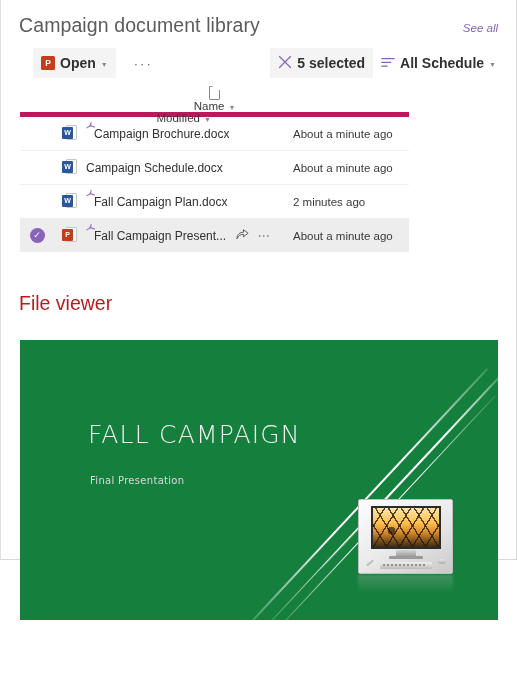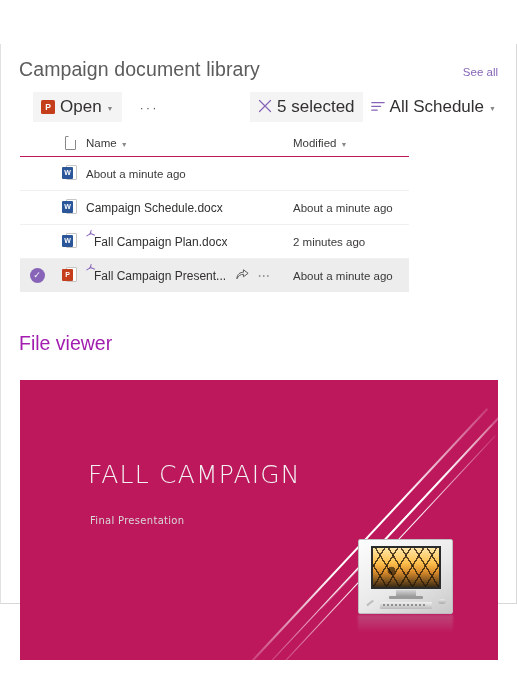--- a/index.html
+++ b/index.html
@@ -17,21 +17,20 @@
   }
   .page {
     position: relative;
     width: 517px;
     height: 560px;
     background: #fff;
     box-sizing: border-box;
     border-left: 1px solid #e1e1e1;
     border-right: 1px solid #d8d8d8;
     border-bottom: 1px solid #d8d8d8;
-    margin-top: 44px;
   }
 
   
   .wp-header {
     display: flex;
     align-items: baseline;
     justify-content: space-between;
     padding: 12px 14px 4px 18px;
   }
   .wp-title {
@@ -39,20 +38,21 @@
     font-weight: 400;
     color: #5c5c5c;
     letter-spacing: .1px;
     line-height: 26px;
   }
   .see-all {
     font-size: 11.5px;
     color: #8764b8;
     cursor: pointer;
     padding-right: 4px;
+    font-style: italic;
   }
 
   
   .cmdbar {
     display: flex;
     align-items: center;
     margin: 6px 12px 0 32px;
     height: 30px;
     font-size: 11.5px;
   }
@@ -60,21 +60,21 @@
     display: flex;
     align-items: center;
     height: 30px;
     padding: 0 8px;
     gap: 5px;
     color: #323130;
     cursor: pointer;
     white-space: nowrap;
   }
   .cmd.filled { background: #f4f4f4; }
-  .cmd .lbl { font-size: 17px; }
+  .cmd .lbl { font-size: 14px; font-weight: bold; }
   .cmd .chev {
     font-size: 7px;
     color: #8a8886;
     position: relative;
     top: 1px;
   }
   .cmd-gap { flex: 1; }
   .ellipsis {
     letter-spacing: 2px;
     font-size: 13px;
@@ -102,23 +102,24 @@
   .files {
     margin: 8px 0 0 0;
     width: 389px;
     margin-left: 19px;
     font-size: 12px;
   }
   .fhead {
     display: flex;
     align-items: center;
     height: 26px;
-    border-bottom: 1px solid #be185d;
+    border-bottom: 5px solid #be185d;
     color: #3b3a39;
     font-size: 11.5px;
+    flex-direction: column;
   }
   .c-check { width: 34px; flex: none; display:flex; align-items:center; justify-content:center;}
   .c-icon  { width: 32px; flex: none; display:flex; align-items:center; justify-content:center;}
   .c-name  { flex: 1 1 auto; display:flex; align-items:center; min-width:0;}
   .c-mod   { width: 116px; flex: none; }
   .hdr-sort {
     display: inline-flex;
     align-items: center;
     gap: 4px;
   }
@@ -237,37 +238,37 @@
   }
   .modcell {
     font-size: 11.5px;
     color: #3b3a39;
   }
 
   
   .fv-title {
     font-size: 19.5px;
     font-weight: 400;
-    color: #a21caf;
+    color: #b91c1c;
     padding: 38px 0 0 18px;
     line-height: 26px;
   }
   .viewer {
     margin: 24px 19px 0 19px;
     width: 478px;
     height: 280px;
     background: #000;
     position: relative;
     overflow: hidden;
     box-sizing: border-box;
   }
   .slide {
     position: absolute;
     inset: 0;
-    background: #be185d;
+    background: #15803d;
     overflow: hidden;
   }
   .slide-title {
     position: absolute;
     left: 68px;
     top: 80px;
     color: #f2f2f2;
     font-size: 25px;
     letter-spacing: 1.2px;
     font-weight: 300;
@@ -505,20 +506,30 @@
     </div>
 
     <div class="frow">
       <div class="c-check"></div>
       <div class="c-icon">
         <span class="fileicon">
           <span class="page-back"></span>
           <span class="badge word">W</span>
         </span>
       </div>
+      <div class="c-name">
+        <span class="namewrap">
+          <span class="sparkle">
+              <i></i>
+              <i></i>
+              <i></i>
+            </span>
+          <span class="fname">Campaign Brochure.docx</span>
+        </span>
+      </div>
       <div class="c-mod modcell">About a minute ago</div>
     </div>
 
     <div class="frow">
       <div class="c-check"></div>
       <div class="c-icon">
         <span class="fileicon">
           <span class="page-back"></span>
           <span class="badge word">W</span>
         </span>

